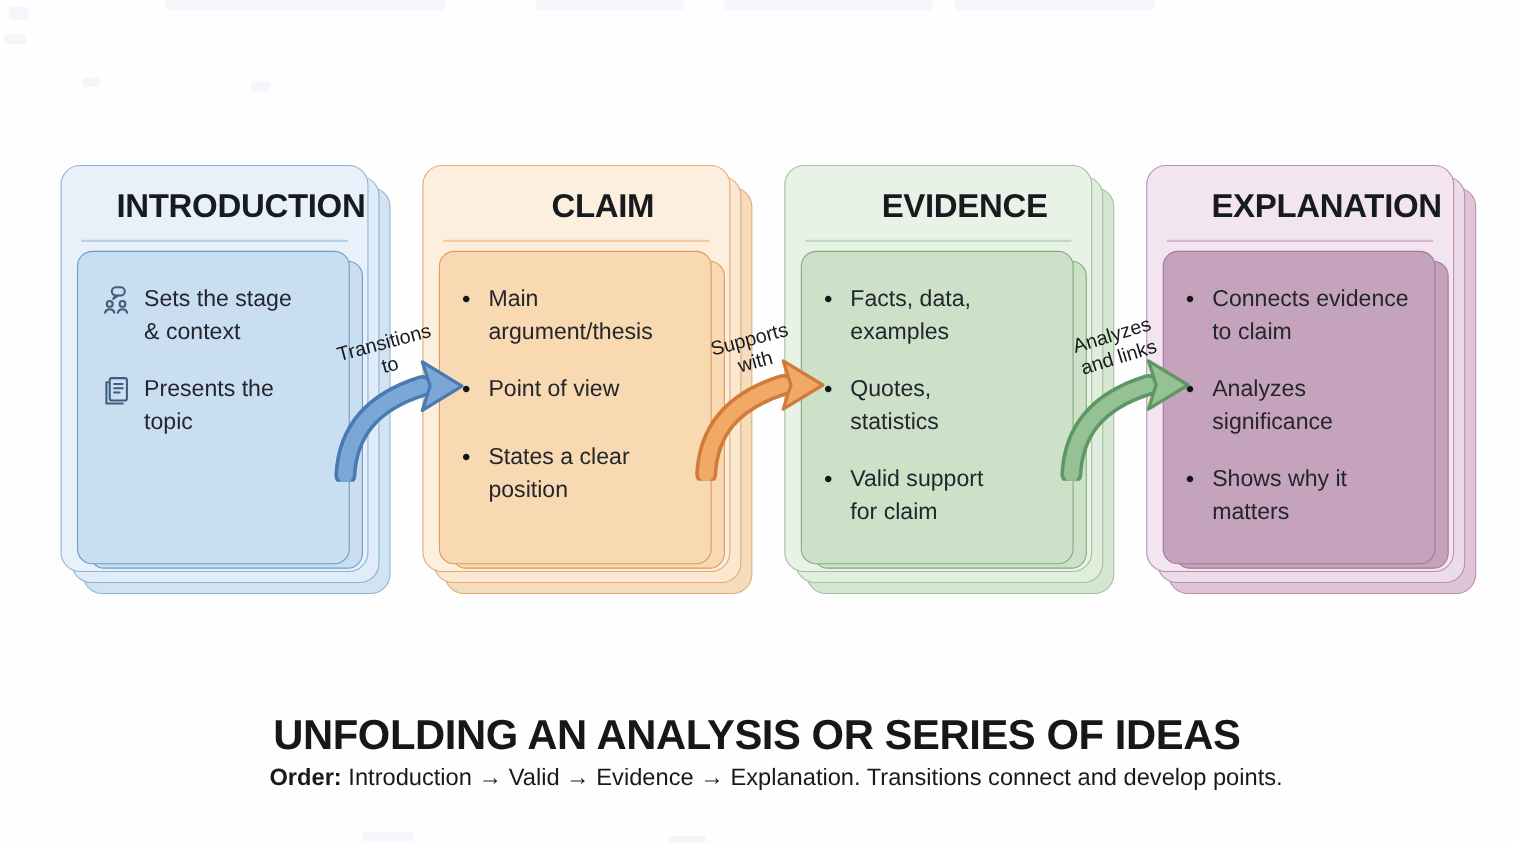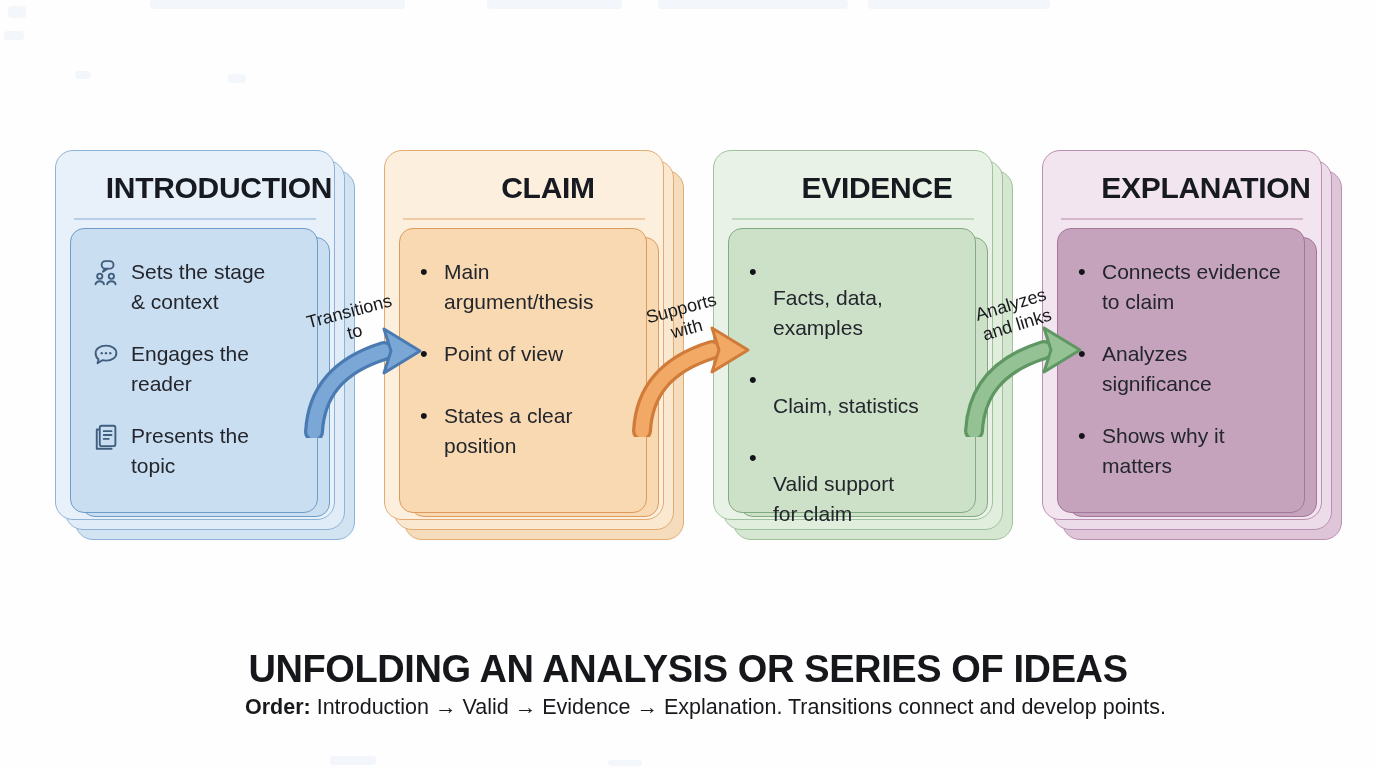--- a/index.html
+++ b/index.html
@@ -25,21 +25,21 @@
   .icon svg{width:30px;height:30px;display:block;}
   .item-text{font-size:21px;line-height:30px;color:#23262c;}
 
   .card-intro{--of:#e8f1f9;--ob:#8db3d8;--if:#cadef1;--ib:#6d9cc8;--s1:#e0ecf7;--s2:#d2e3f1;left:55px;}
   .card-claim{--of:#fcefdd;--ob:#e3ab72;--if:#f8d9b1;--ib:#dd9b5e;--s1:#fae8d0;--s2:#f4dcbd;left:384px;}
   .card-evid {--of:#e9f2e6;--ob:#9fc29d;--if:#cde1c9;--ib:#83ab81;--s1:#e1eede;--s2:#d5e6d1;left:713px;}
   .card-expl {--of:#f2e5ef;--ob:#bb8fb1;--if:#c6a3bd;--ib:#a3779a;--s1:#ecdbe8;--s2:#dfc5d8;left:1042px;}
 
   .card-intro .item-text{max-width:148px;}
   .card-claim .item-text{max-width:172px;}
-  .card-evid  .item-text{max-width:150px;margin-top:26px;}
+  .card-evid  .item-text{max-width:150px;}
   .card-expl  .item-text{max-width:182px;}
 
   
   .arrow-svg{position:absolute;width:124px;height:120px;}
   .arrow-label{position:absolute;text-align:center;font-size:18px;line-height:21px;color:#17191c;transform:rotate(-15deg);transform-origin:center;}
 
   
   .footer-title{position:absolute;top:648px;left:0;width:100%;text-align:center;font-size:38px;font-weight:bold;letter-spacing:-0.4px;color:#15171b;}
   .footer-sub{position:absolute;top:695px;left:0;width:100%;text-align:center;font-size:21.5px;color:#17191d;}
   .footer-sub b{font-weight:bold;margin-left:35px;}
@@ -77,31 +77,20 @@
               <circle cx="16.3" cy="14.6" r="2.1"></circle>
               <path d="M3.6 21 a3.5 3.2 0 0 1 6.8 0"></path>
               <path d="M12.9 21 a3.5 3.2 0 0 1 6.8 0"></path>
             </svg>
           </span>
           <span class="item-text">Sets the stage &amp; context</span>
         </div>
         <div class="item">
           <span class="icon">
             <svg viewBox="0 0 24 24" fill="none" stroke="#3f5d7d" stroke-width="1.5" stroke-linecap="round" stroke-linejoin="round">
-              <path d="M12 4.5c4.8 0 8.3 2.7 8.3 6s-3.5 6-8.3 6c-1 0-2-.1-2.9-.35L5.2 18.6l.9-3C4.6 14.4 3.7 12.6 3.7 10.5c0-3.3 3.5-6 8.3-6z"></path>
-              <circle cx="8.6" cy="10.5" r="0.95" fill="#3f5d7d" stroke="none"></circle>
-              <circle cx="12" cy="10.5" r="0.95" fill="#3f5d7d" stroke="none"></circle>
-              <circle cx="15.4" cy="10.5" r="0.95" fill="#3f5d7d" stroke="none"></circle>
-            </svg>
-          </span>
-          <span class="item-text">Engages the reader</span>
-        </div>
-        <div class="item">
-          <span class="icon">
-            <svg viewBox="0 0 24 24" fill="none" stroke="#3f5d7d" stroke-width="1.5" stroke-linecap="round" stroke-linejoin="round">
               <path d="M6 6 H4.6 V21.4 H16.5"></path>
               <rect x="7" y="3" width="12.5" height="16.3" rx="1.5"></rect>
               <path d="M10.2 7.3 h6.2 M10.2 10.4 h6.2 M10.2 13.5 h4"></path>
             </svg>
           </span>
           <span class="item-text">Presents the topic</span>
         </div>
       </div>
     </div>
   </div>
@@ -137,21 +126,21 @@
       <div class="card-title">EVIDENCE</div>
       <div class="divider"></div>
       <div class="panel-shadow"></div>
       <div class="panel">
         <div class="item">
           <span class="bullet">•</span>
           <span class="item-text">Facts, data, examples</span>
         </div>
         <div class="item">
           <span class="bullet">•</span>
-          <span class="item-text">Claim, statistics</span>
+          <span class="item-text">Quotes, statistics</span>
         </div>
         <div class="item">
           <span class="bullet">•</span>
           <span class="item-text">Valid support for claim</span>
         </div>
       </div>
     </div>
   </div>
 
   <div class="card card-expl">

